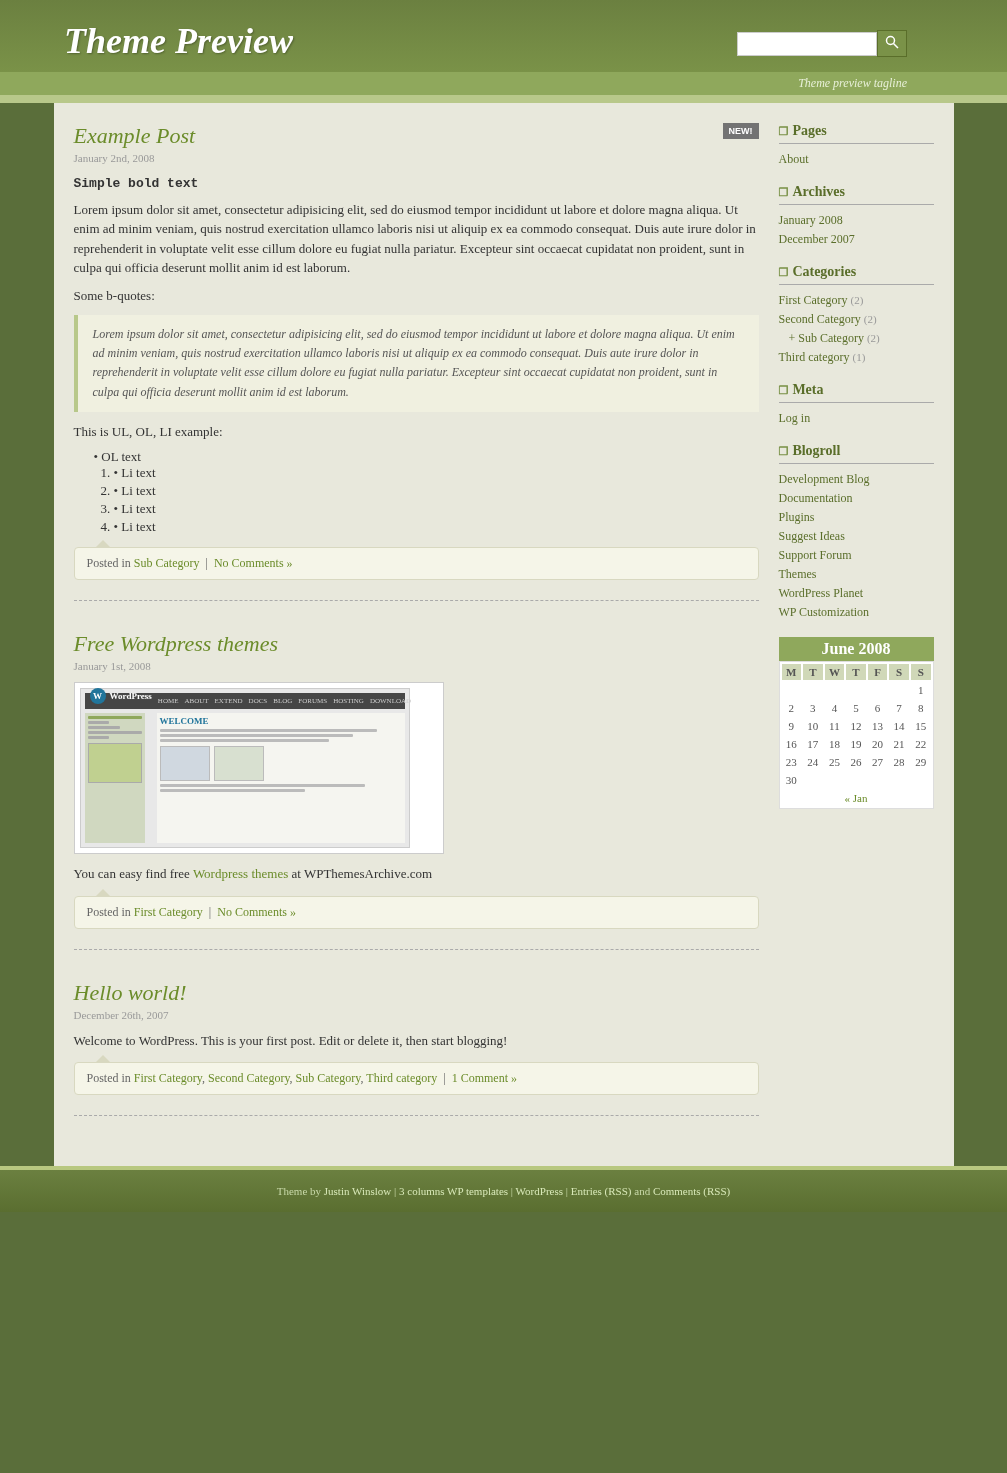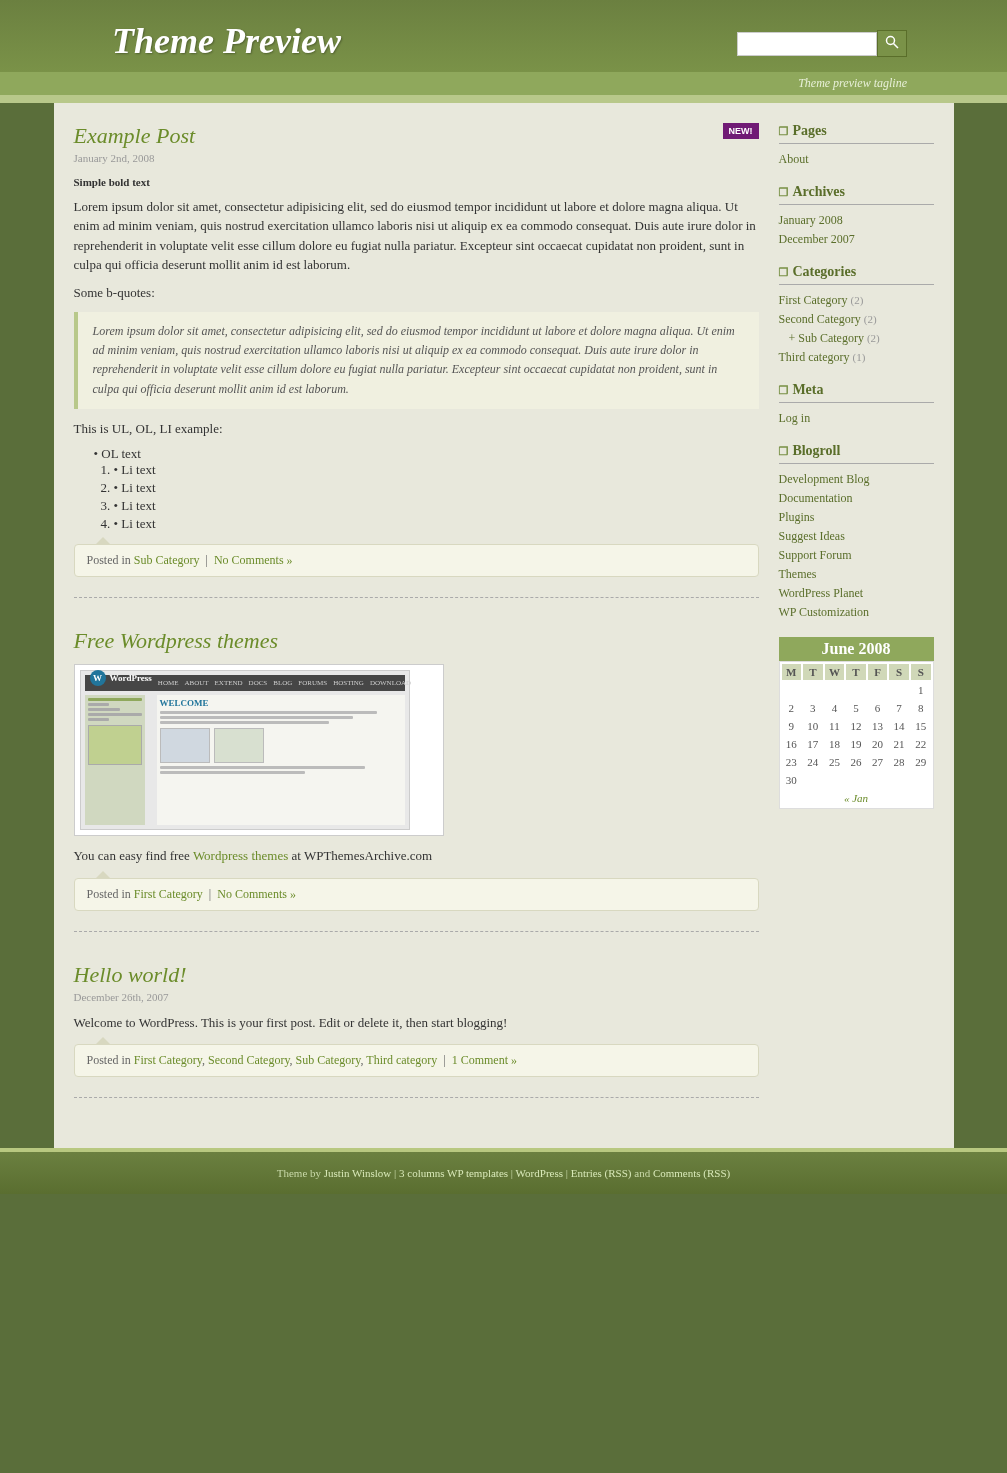--- a/index.html
+++ b/index.html
@@ -1,21 +1,21 @@
 <!DOCTYPE html>
 <html><head>
   <meta charset="utf-8">
   <style>
     * { box-sizing: border-box; margin: 0; padding: 0; }
     body { font-family: Georgia, serif; font-size: 13px; background: #5a6e3a; color: #333; }
 
     
     #header {
       background: linear-gradient(to bottom, #6b8040, #7a9248);
-      padding: 20px 100px 0 112px;
+      padding: 20px 100px 0 64px;
       position: relative;
     }
     #header h1 {
       color: #fff;
       font-size: 36px;
       font-weight: bold;
       font-style: italic;
       text-shadow: 1px 1px 2px rgba(0,0,0,0.3);
       padding-bottom: 10px;
     }
@@ -91,21 +91,21 @@
       font-weight: normal;
       font-style: italic;
       margin-bottom: 3px;
     }
     .post-date {
       color: #999;
       font-size: 11px;
       margin-bottom: 10px;
     }
     .post-content p { margin-bottom: 8px; line-height: 1.5; font-size: 13px; }
-    .post-content .bold-heading { font-weight: bold; font-size: 11px; margin-bottom: 6px; }
+    .post-content .bold-heading { font-weight: bold; font-size: 13px; margin-bottom: 6px; font-family: Liberation Mono, monospace; }
     blockquote {
       border-left: 4px solid #b8c88a;
       background: #f0f0e0;
       padding: 10px 15px;
       margin: 10px 0;
       font-style: italic;
       color: #555;
       font-size: 12px;
       line-height: 1.6;
     }
@@ -226,28 +226,28 @@
       padding: 2px 3px;
       font-weight: bold;
       color: #555;
     }
     .calendar td {
       text-align: center;
       padding: 2px 3px;
       color: #555;
     }
     .calendar td a { color: #6b8c2a; text-decoration: none; }
-    .calendar tfoot td { color: #6b8c2a; font-style: italic; padding: 2px; }
+    .calendar tfoot td { color: #6b8c2a; padding: 2px; }
 
     
     .new-badge {
       position: absolute;
       top: 0;
       right: 0;
-      background: #701a75;
+      background: #737373;
       color: #fff;
       font-size: 9px;
       font-weight: bold;
       padding: 3px 6px;
       transform: rotate(0deg);
       font-family: Arial, sans-serif;
     }
     .post-wrapper { position: relative; }
 
     
@@ -319,20 +319,21 @@
         <div class="post-footer">
           <span>Posted in</span>
           <a href="#">Sub Category</a>
           &nbsp;|&nbsp;
           <a href="#">No Comments »</a>
         </div>
       </div>
 
       <div class="post">
         <h2>Free Wordpress themes</h2>
+        <div class="post-date">January 1st, 2008</div>
         <div class="post-content">
 
           <div class="wp-image-mockup">
             <div class="wp-screenshot">
               <div class="wp-nav-bar">
                 <div class="wp-logo-area" style="display:flex;align-items:center;gap:4px;">
                   <div style="width:16px;height:16px;background:#21759b;border-radius:50%;display:flex;align-items:center;justify-content:center;color:#fff;font-size:9px;font-weight:bold;">W</div>
                   <span style="color:#fff;font-size:9px;font-weight:bold;">WordPress</span>
                 </div>
                 <span class="wp-nav-item">HOME</span>

